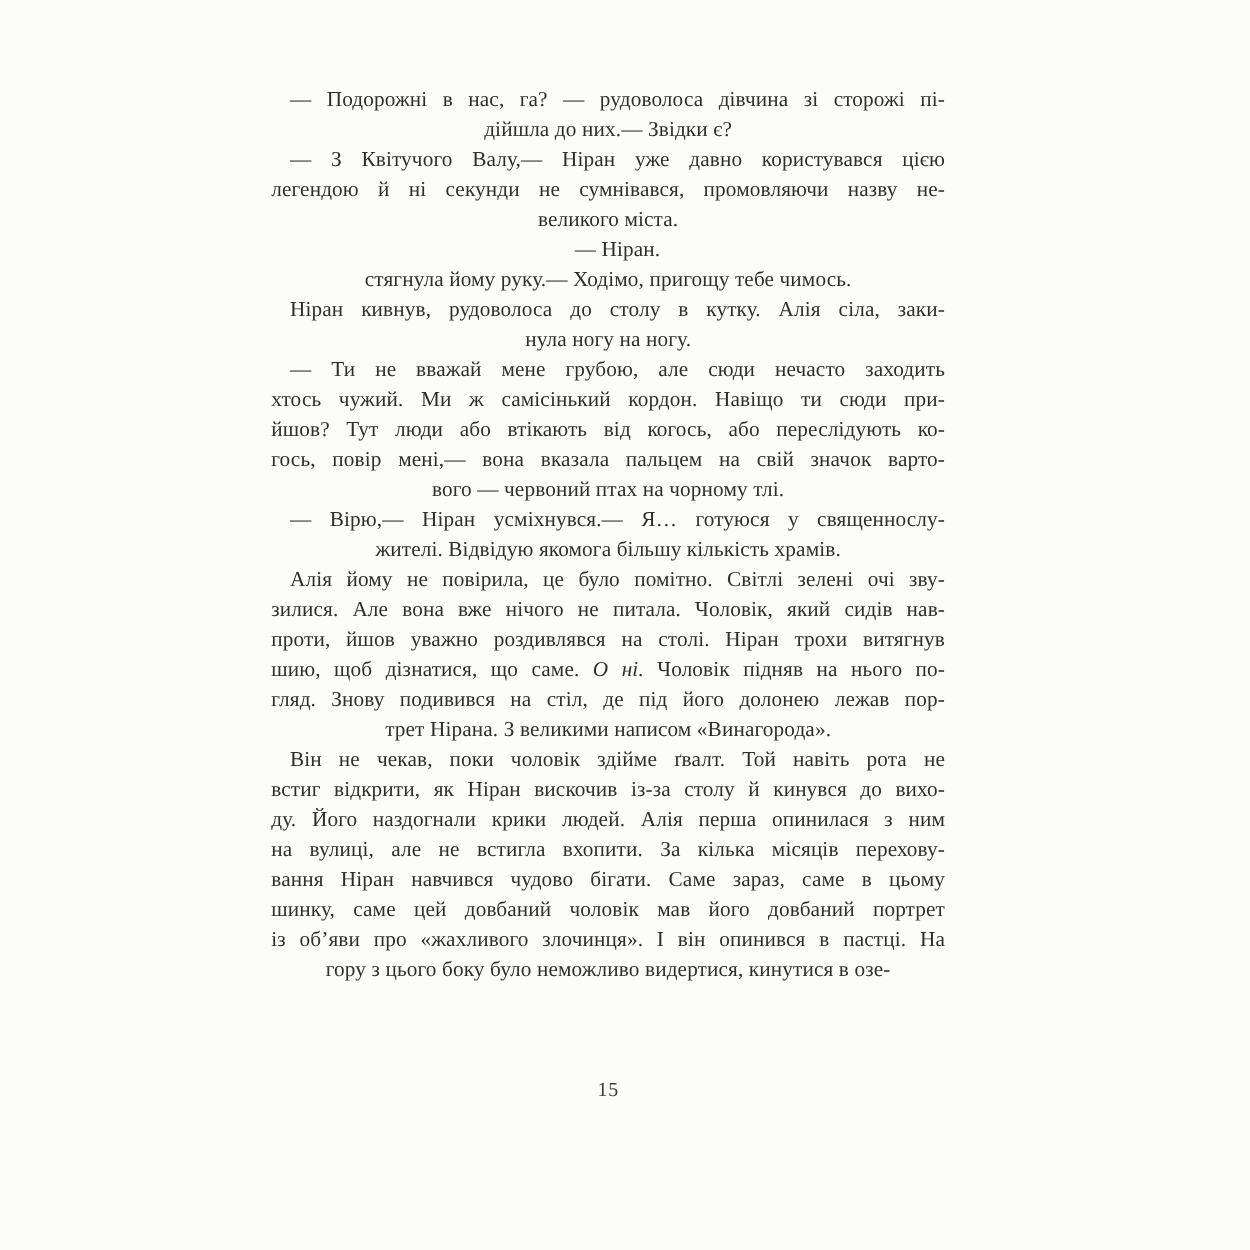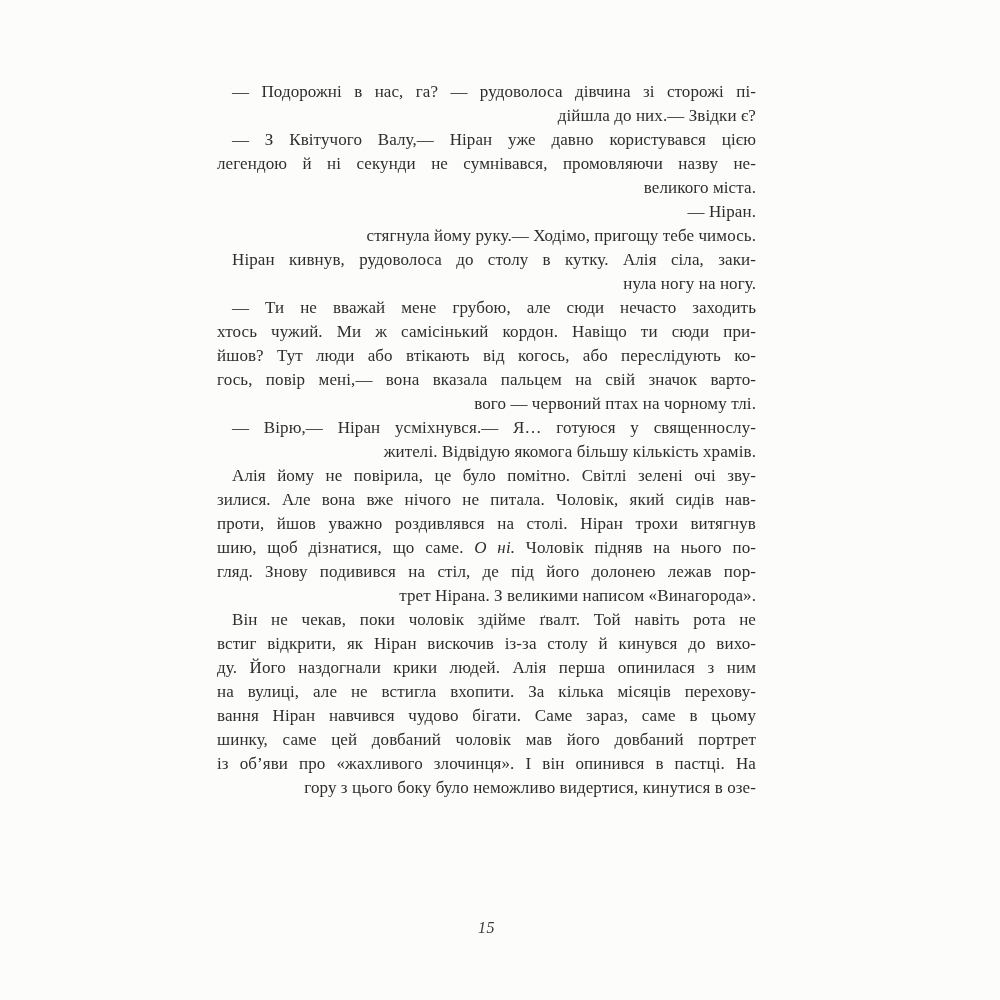--- a/index.html
+++ b/index.html
@@ -14,57 +14,56 @@
     font-family: "Liberation Serif", "DejaVu Serif", serif;
     overflow: hidden;
   }
   .book-page {
     position: absolute;
     inset: 0;
   }
   .text-block {
     position: absolute;
     left: 217px;
-    top: 80px;
+    top: 68px;
     width: 539px;
     font-size: 17px;
     line-height: 24px;
     color: #2e2e2e;
     letter-spacing: 0.1px;
   }
   .para {
     margin: 0;
     padding: 0;
   }
   .line {
     height: 24px;
     white-space: normal;
-    text-align: right;
+    text-align: center;
   }
   .line.just {
     text-align: justify;
     text-align-last: justify;
   }
   .line.first {
     text-indent: 15px;
   }
   .line i {
     font-style: italic;
   }
   .page-number {
     position: absolute;
     left: 217px;
-    top: 918px;
+    top: 863px;
     width: 539px;
     text-align: center;
     font-size: 16px;
     line-height: 20px;
     color: #3c3c3c;
     letter-spacing: 0.5px;
-    font-style: italic;
   }
 </style>
 </head>
 <body style="background: rgb(252, 252, 250);">
 
 <div class="book-page">
   <div class="text-block" style="color: rgb(46, 46, 46);">
       <div class="para">
         <div class="line first just">— Подорожні в нас, га? — рудоволоса дівчина зі сторожі пі-</div>
         <div class="line">дійшла до них.— Звідки є?</div>

